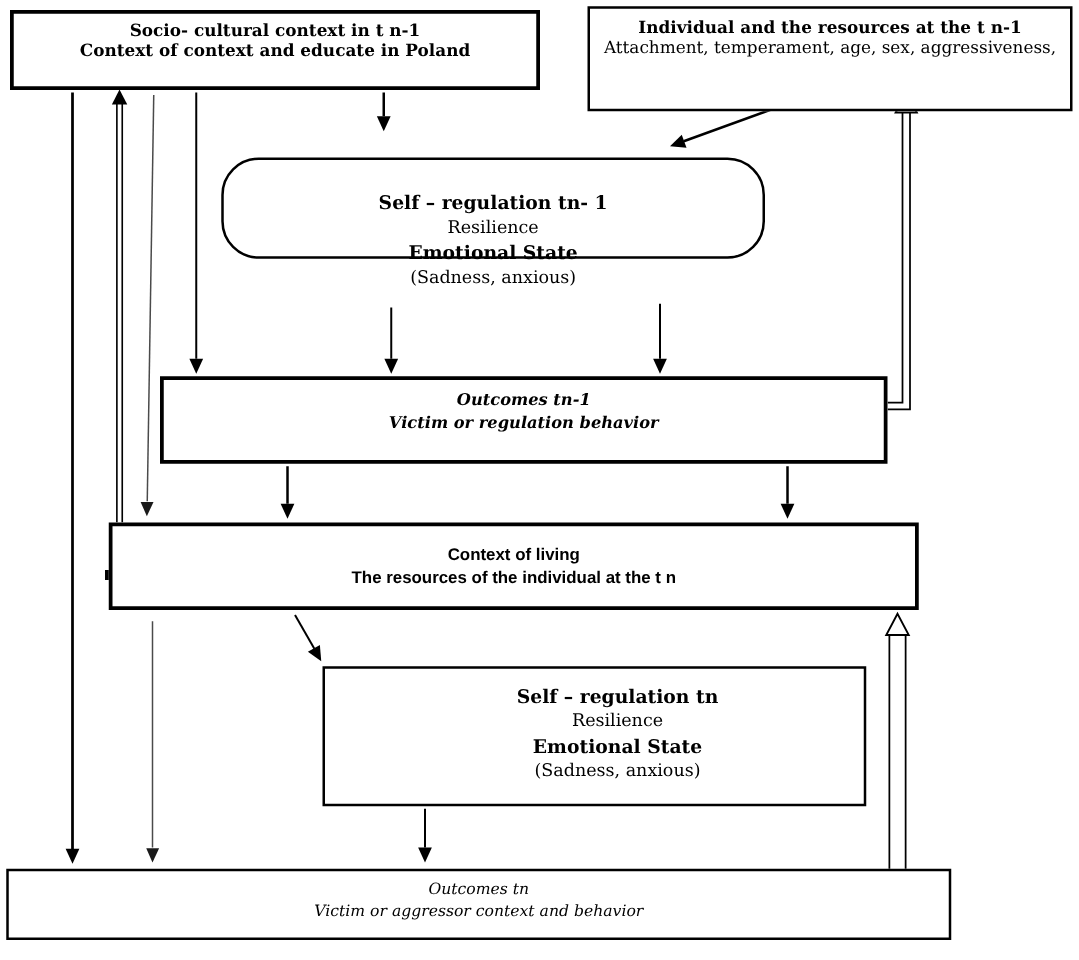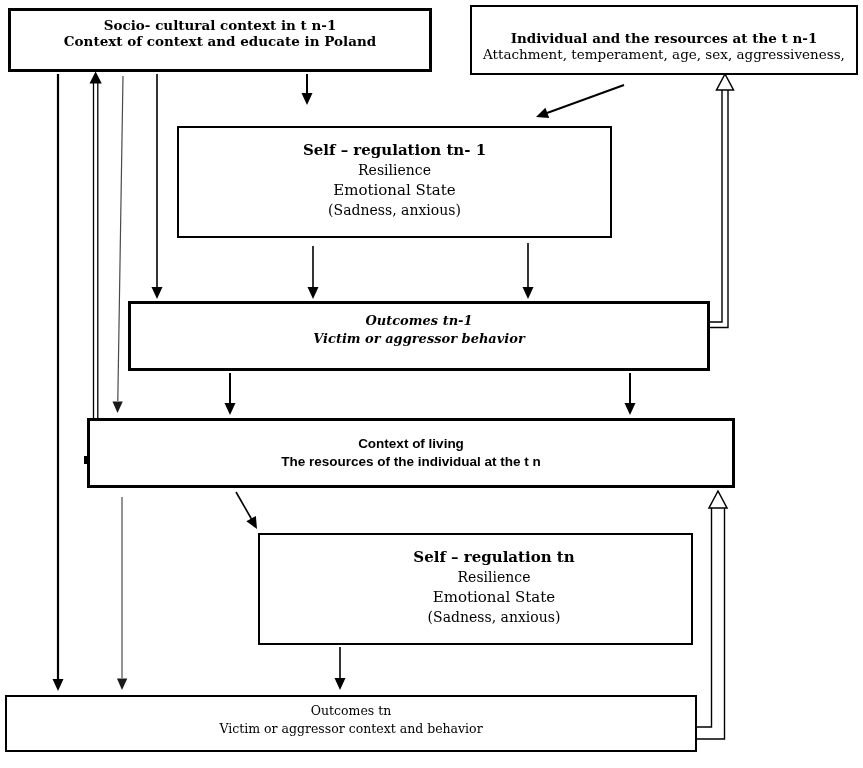--- a/index.html
+++ b/index.html
@@ -17,30 +17,30 @@
     box-sizing:border-box;
     text-align:center;
     color:#000;
   }
   .box .bl{width:100%;}
   .b{font-weight:bold;}
   .thick{border-width:3px;}
 
   
   #box-socio      {left:8px;   top:8px;   width:424px; height:64px;  padding-top:6px;  font-size:13.5px; line-height:16px;}
-  #box-individual {left:470px; top:5px;   width:388px; height:70px;  padding-top:23px;  font-size:13.5px; line-height:16px;}
-  #box-selfreg1   {left:177px; top:126px; width:435px; height:112px; padding-top:12px; font-size:14px;   line-height:20px;}
+  #box-individual {left:470px; top:5px;   width:388px; height:84px;  padding-top:7px;  font-size:13.5px; line-height:16px;}
+  #box-selfreg1   {left:177px; top:126px; width:435px; height:81px; padding-top:24px; font-size:14px;   line-height:20px;border-radius:30px;}
   #box-outcomes1  {left:128px; top:301px; width:582px; height:70px;  padding-top:8px;  font-size:13px;   line-height:18px;font-style:italic;}
   #box-context    {left:87px;  top:418px; width:648px; height:70px;  padding-top:14px; font-size:13.5px; line-height:18px;
                    font-family:"Liberation Sans","DejaVu Sans",sans-serif; font-weight:bold;}
   #box-selfreg2   {left:258px; top:533px; width:435px; height:112px; padding-top:12px; font-size:14px;   line-height:20px;padding-left:37px;}
-  #box-outcomes2  {left:5px;   top:695px; width:692px; height:57px;  padding-top:5px;  font-size:12.5px; line-height:18px;}
+  #box-outcomes2  {left:5px;   top:695px; width:756px; height:57px;  padding-top:5px;  font-size:12.5px; line-height:18px;font-style:italic;}
 
   .sr-title{font-size:15px;font-weight:bold;}
-  .sr-emph {font-size:15px;font-weight:normal;}
+  .sr-emph {font-size:15px;font-weight:bold;}
 
   #arrows{position:absolute;left:0;top:0;width:863px;height:768px;pointer-events:none;}
 </style>
 </head>
 <body>
 
 <div id="canvas">
 
   <svg id="arrows" width="863" height="768" viewBox="0 0 863 768" xmlns="http://www.w3.org/2000/svg">
 
@@ -132,21 +132,21 @@
 
   <div class="box" id="box-selfreg1">
     <div class="bl sr-title">Self – regulation tn- 1</div>
     <div class="bl">Resilience</div>
     <div class="bl sr-emph">Emotional State</div>
     <div class="bl">(Sadness, anxious)</div>
   </div>
 
   <div class="box thick" id="box-outcomes1">
     <div class="bl b">Outcomes tn-1</div>
-    <div class="bl b">Victim or aggressor behavior</div>
+    <div class="bl b">Victim or regulation behavior</div>
   </div>
 
   <div class="box thick" id="box-context">
     <div class="bl">Context of living</div>
     <div class="bl">The resources of the individual at the t n</div>
   </div>
 
   <div class="box" id="box-selfreg2">
     <div class="bl sr-title">Self – regulation tn</div>
     <div class="bl">Resilience</div>

